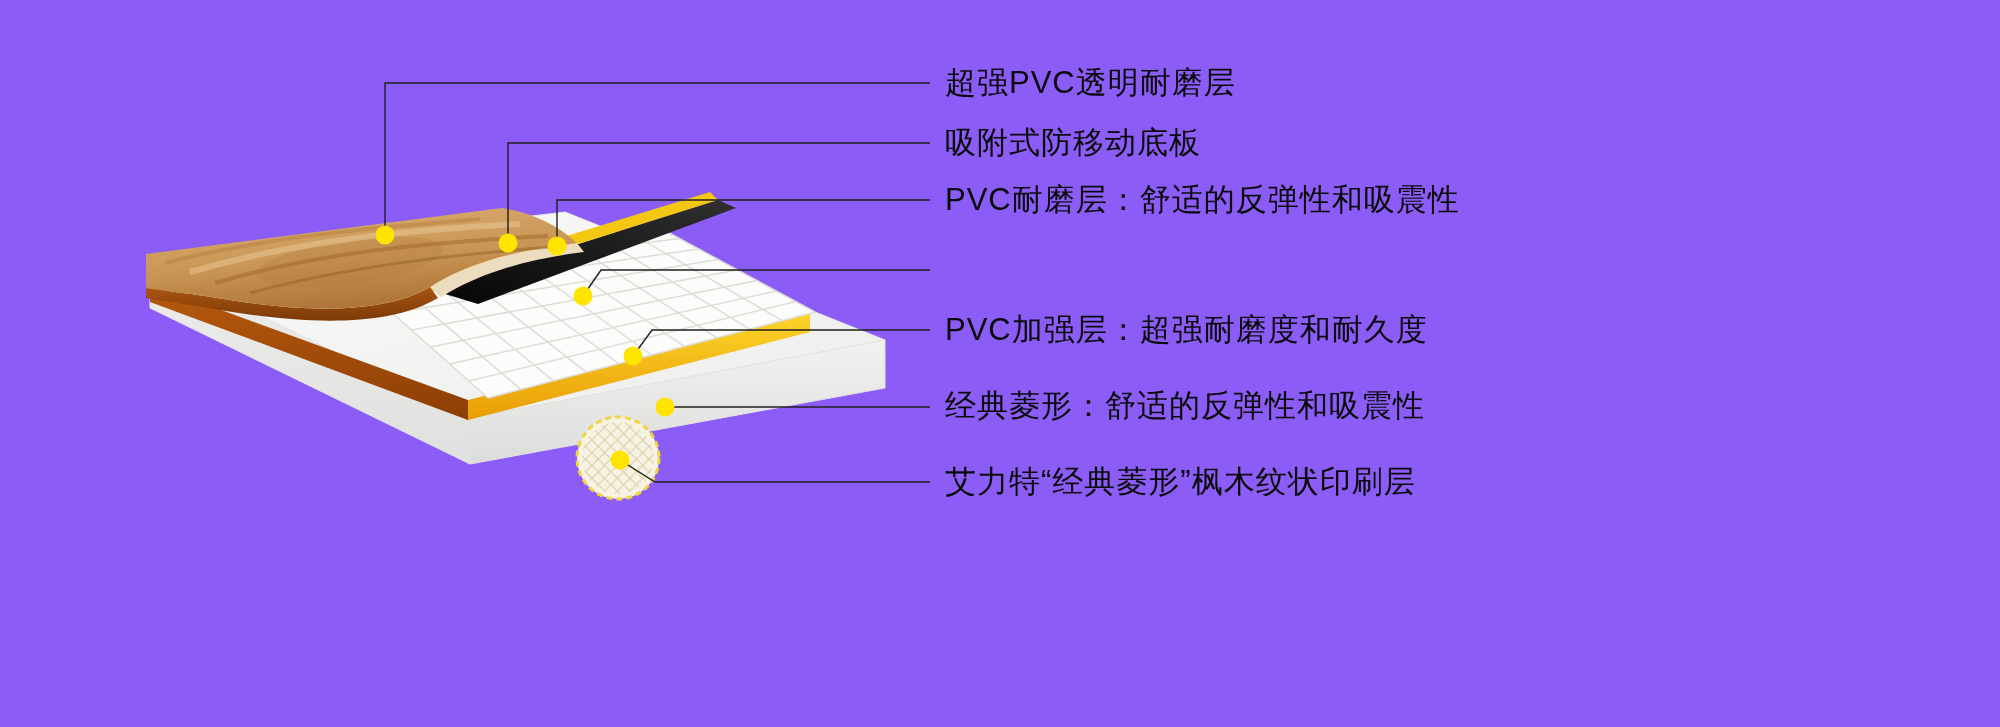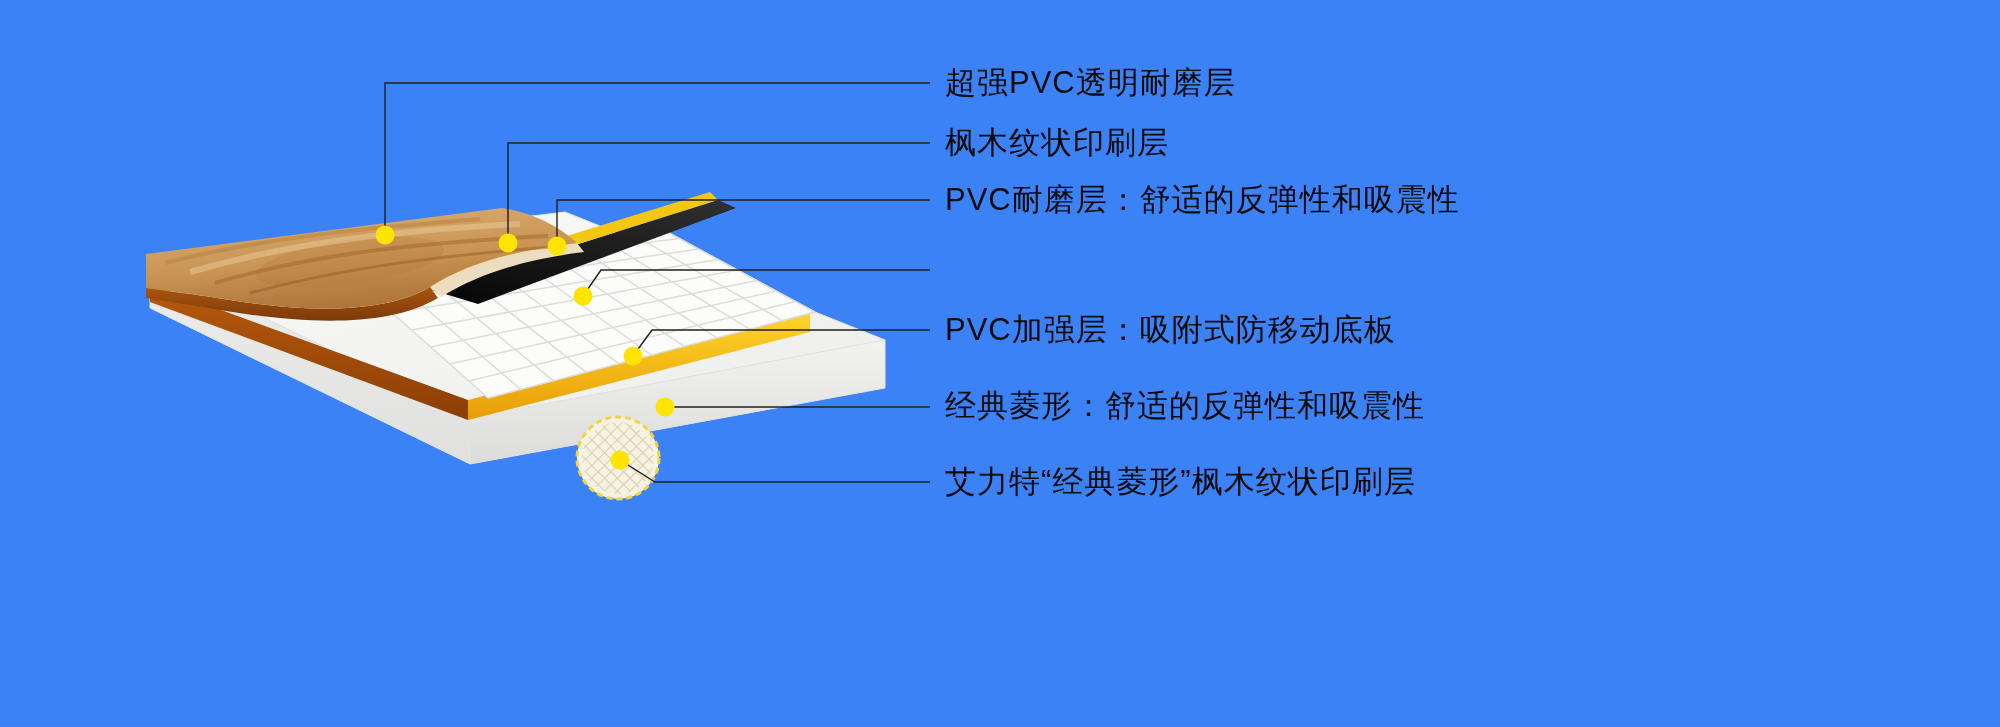--- a/index.html
+++ b/index.html
@@ -1,20 +1,20 @@
 <!DOCTYPE html>
 <html><head>
 <meta charset="utf-8">
 <style>
   html, body { margin: 0; padding: 0; background: #ffffff; }
   .stage {
     position: relative;
     width: 2000px;
     height: 727px;
-    background: #3b82f6;
+    background: #8b5cf6;
     overflow: hidden;
     font-family: "Liberation Sans", "DejaVu Sans", sans-serif;
   }
   .stage svg { position: absolute; left: 0; top: 0; }
   .layer-label {
     position: absolute;
     left: 945px;
     height: 36px;
     line-height: 36px;
     font-size: 31px;
@@ -129,19 +129,19 @@
       <circle cx="508" cy="243" r="9.5"></circle>
       <circle cx="557" cy="246" r="9.5"></circle>
       <circle cx="583" cy="296" r="9.5"></circle>
       <circle cx="633" cy="356" r="9.5"></circle>
       <circle cx="665" cy="407" r="9.5"></circle>
       <circle cx="620" cy="460" r="9.5"></circle>
     </g>
   </svg>
 
   <div class="layer-label lbl1">超强PVC透明耐磨层</div>
-  <div class="layer-label lbl2">枫木纹状印刷层</div>
+  <div class="layer-label lbl2">吸附式防移动底板</div>
   <div class="layer-label lbl3">PVC耐磨层：舒适的反弹性和吸震性</div>
-  <div class="layer-label lbl5">PVC加强层：吸附式防移动底板</div>
+  <div class="layer-label lbl5">PVC加强层：超强耐磨度和耐久度</div>
   <div class="layer-label lbl6">经典菱形：舒适的反弹性和吸震性</div>
   <div class="layer-label lbl7">艾力特“经典菱形”枫木纹状印刷层</div>
 
 </div>
 
 </body></html>

